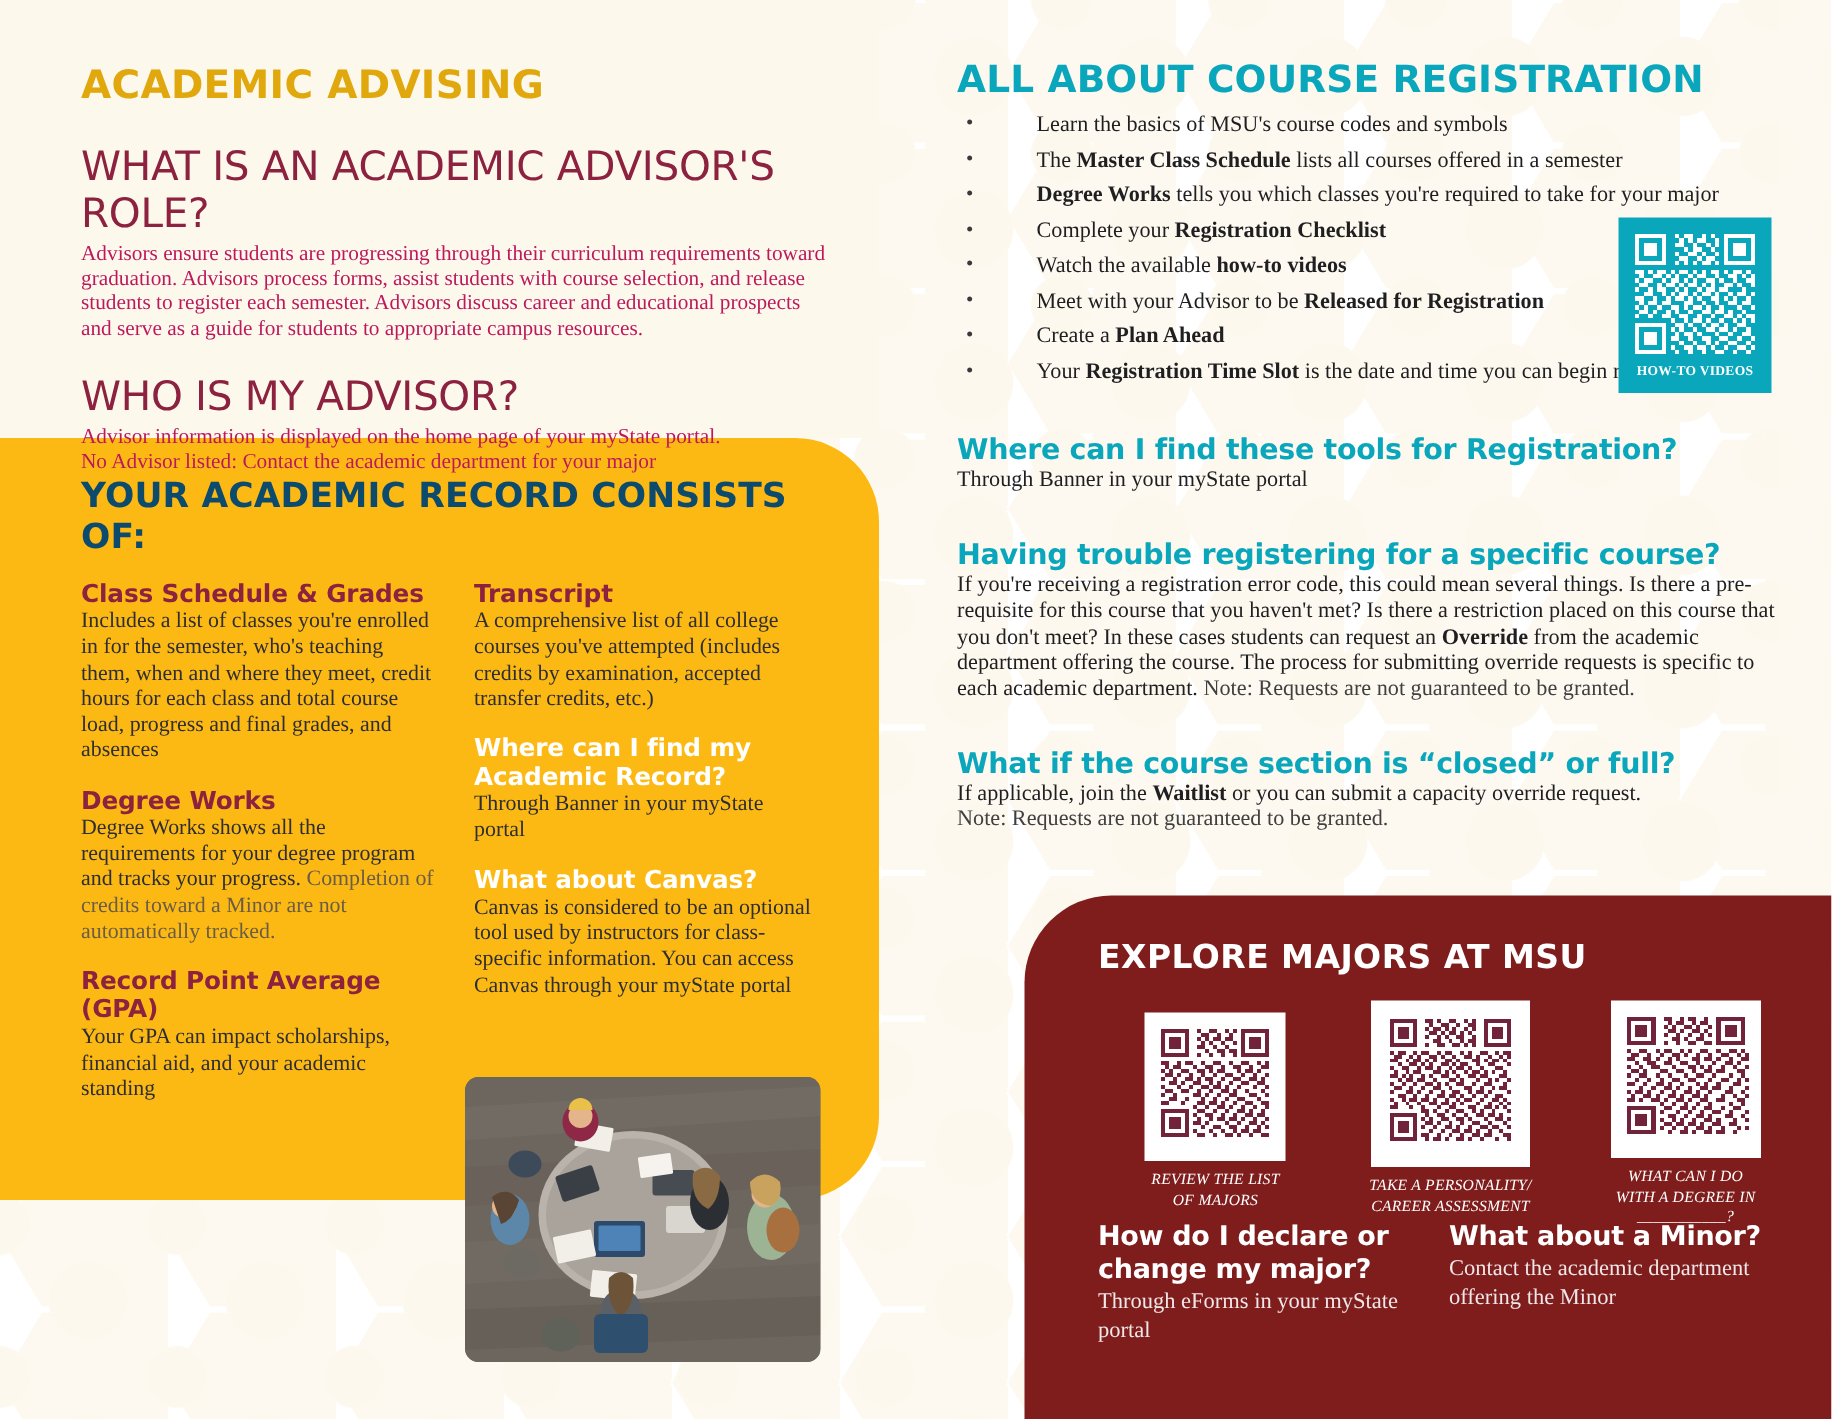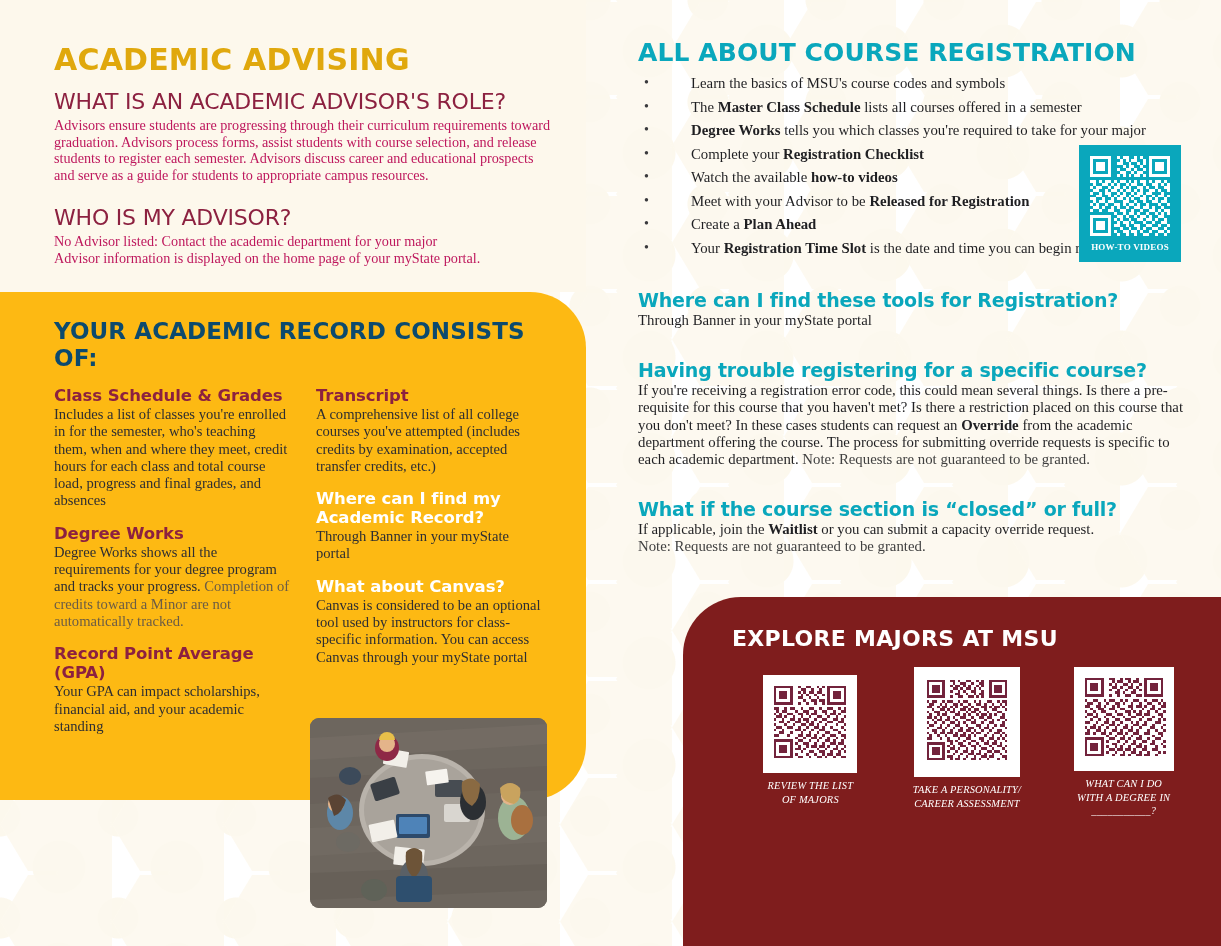--- a/index.html
+++ b/index.html
@@ -44,28 +44,28 @@
     z-index: 1;
   }
   .col-right { position: absolute; left: 586px; top: 0; width: 635px; height: 912px; }
 
   
   .advising { position: absolute; left: 54px; top: 42px; width: 500px; z-index: 3; }
 
   .h-gold {
     font-family: "DejaVu Sans", sans-serif;
     font-weight: bold;
-    font-size: 30px;
+    font-size: 26px;
     letter-spacing: .2px;
     color: #e0a80d;
-    margin-bottom: 12px;
+    margin-bottom: 24px;
   }
   .h-maroon-lg {
     font-family: "DejaVu Sans", sans-serif;
-    font-size: 22px;
+    font-size: 27px;
     font-weight: normal;
     color: #8c2140;
     letter-spacing: -.2px;
     margin-bottom: 3px;
   }
   .body-sm {
     font-family: "Liberation Serif", serif;
     font-size: 14.2px;
     line-height: 16.6px;
     color: #be185d;
@@ -278,22 +278,22 @@
 <div class="page">
 
   <div class="left-cream"></div>
 
   <div class="advising">
     <div class="h-gold">ACADEMIC ADVISING</div>
     <div class="h-maroon-lg">WHAT IS AN ACADEMIC ADVISOR'S ROLE?</div>
     <div class="body-sm">Advisors ensure students are progressing through their curriculum requirements toward graduation. Advisors process forms, assist students with course selection, and release students to register each semester. Advisors discuss career and educational prospects and serve as a guide for students to appropriate campus resources.</div>
     <div class="gap-22"></div>
     <div class="h-maroon-lg">WHO IS MY ADVISOR?</div>
+    <div class="body-sm">Advisor information is displayed on the home page of your myState portal.</div>
     <div class="body-sm">No Advisor listed: Contact the academic department for your major</div>
-    <div class="body-sm">Advisor information is displayed on the home page of your myState portal.</div>
   </div>
 
   <div class="yellow-panel">
     <div class="yellow-inner">
       <div class="h-rec">YOUR ACADEMIC RECORD CONSISTS OF:</div>
       <div class="two-col">
         <div class="colA">
 
           <div>
             <div class="sub-maroon">Class Schedule &amp; Grades</div>
@@ -1343,15 +1343,25 @@
           </svg>
         </div>
         <div class="qr-cap">
           <div>WHAT CAN I DO</div>
           <div>WITH A DEGREE IN</div>
           <div>___________?</div>
         </div>
       </div>
     </div>
 
+    <div class="maroon-bottom">
+      <div class="mb-col">
+        <div class="mb-h">How do I declare or change my major?</div>
+        <div class="mb-b">Through eForms in your myState portal</div>
+      </div>
+      <div class="mb-col">
+        <div class="mb-h">What about a Minor?</div>
+        <div class="mb-b">Contact the academic department offering the Minor</div>
+      </div>
+    </div>
   </div>
 
 </div>
 
 </body></html>

